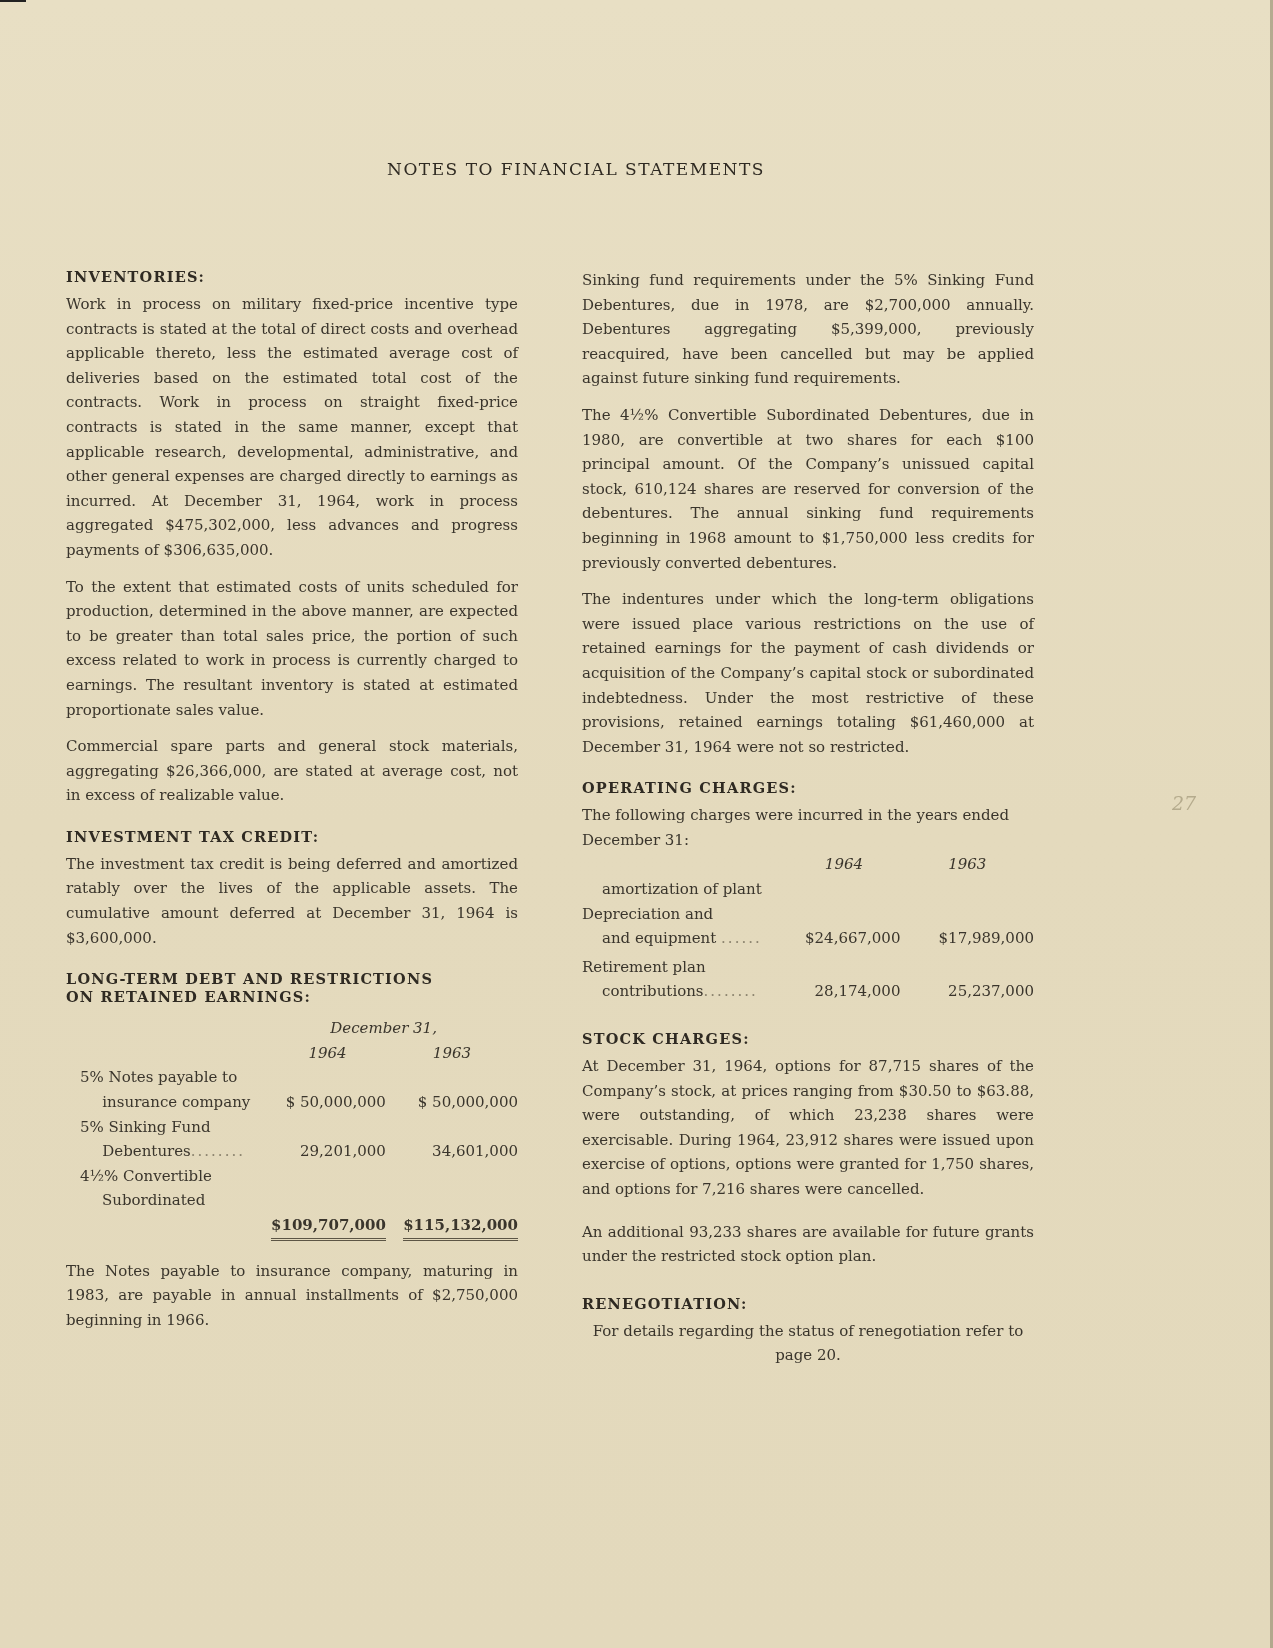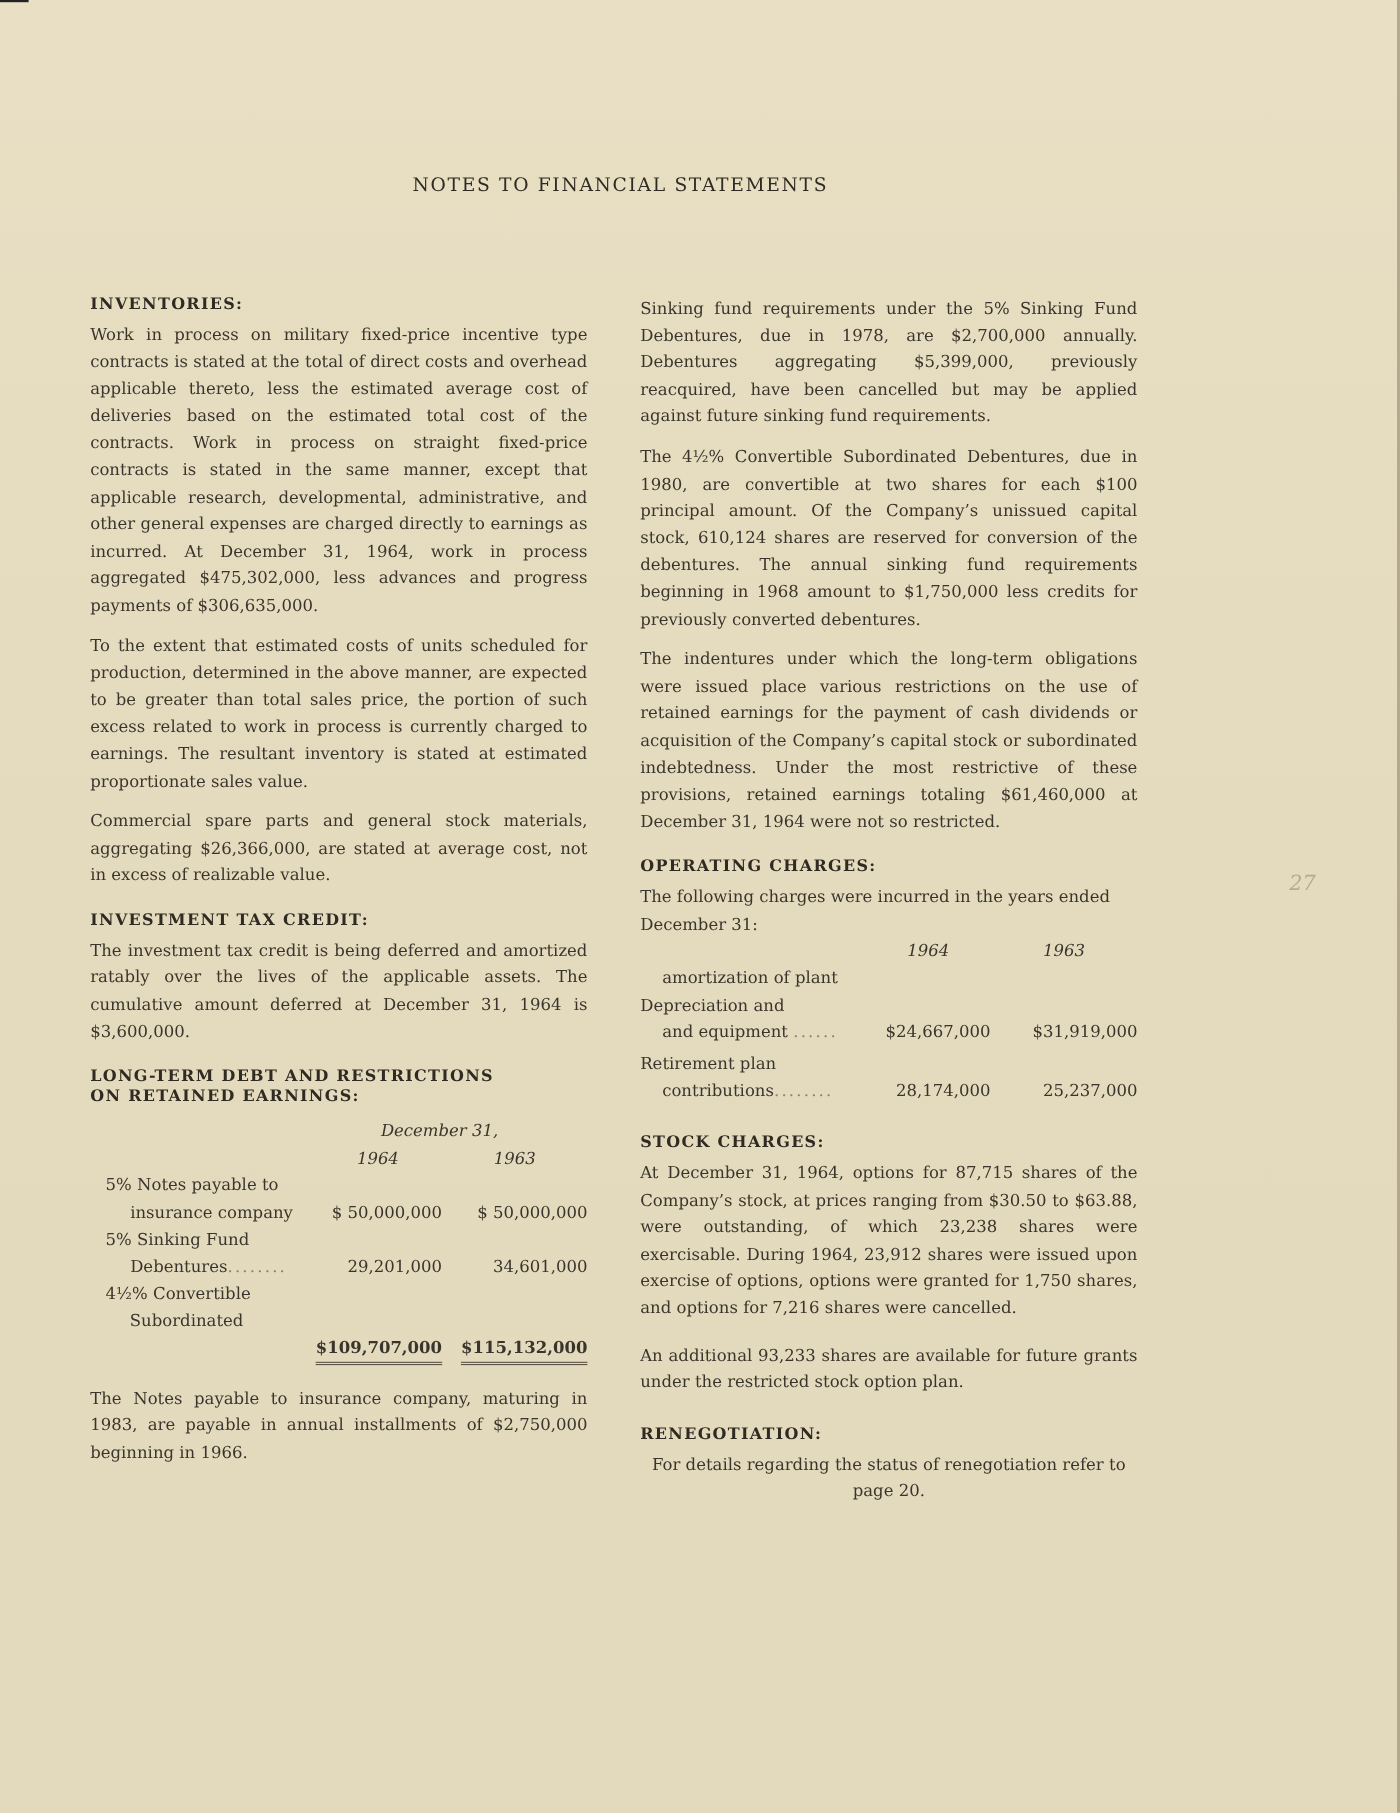--- a/index.html
+++ b/index.html
@@ -15,25 +15,25 @@
     background: linear-gradient(180deg, #e8dfc4 0%, #e4dabd 50%, #e3d9bc 100%);
   }
   .edge-right {
     position: absolute; right: 0; top: 0; width: 3px; height: 1648px;
     background: #8a8066; opacity: .55;
   }
   .corner-mark {
     position: absolute; left: 0; top: 0; width: 26px; height: 2px; background: #222;
   }
   .title {
-    position: absolute; left: 4px; width: 1120px; top: 159px; text-align: center;
+    position: absolute; left: 16px; width: 1120px; top: 159px; text-align: center;
     font-size: 17px; letter-spacing: 1.5px; color: #2f2a22;
   }
   .col { position: absolute; top: 268px; width: 452px; }
-  .col.left { left: 82px; }
+  .col.left { left: 66px; }
   .col.right { left: 582px; width: 452px; }
   h2 {
     font-family: "DejaVu Serif", serif; font-weight: bold;
     font-size: 14.5px; letter-spacing: 1.2px; margin: 0 0 6px 0; color: #2f2a22;
     line-height: 18px;
   }
   p {
     margin: 0 0 12px 0; font-size: 15px; line-height: 24.6px; text-align: justify;
     color: #3a352c;
   }
@@ -161,21 +161,21 @@
         </tr>
         <tr>
           <td colspan="3" class="indent">amortization of plant</td>
         </tr>
         <tr>
           <td colspan="3">Depreciation and</td>
         </tr>
         <tr>
           <td class="indent"><span>and equipment</span> <span class="dots">......</span></td>
           <td class="num">$24,667,000</td>
-          <td class="num">$31,919,000</td>
+          <td class="num">$17,989,000</td>
         </tr>
         <tr>
           <td colspan="3" style="padding-top:4px">Retirement plan</td>
         </tr>
         <tr>
           <td class="indent"><span>contributions</span><span class="dots">........</span></td>
           <td class="num">28,174,000</td>
           <td class="num">25,237,000</td>
         </tr>
       </tbody>

